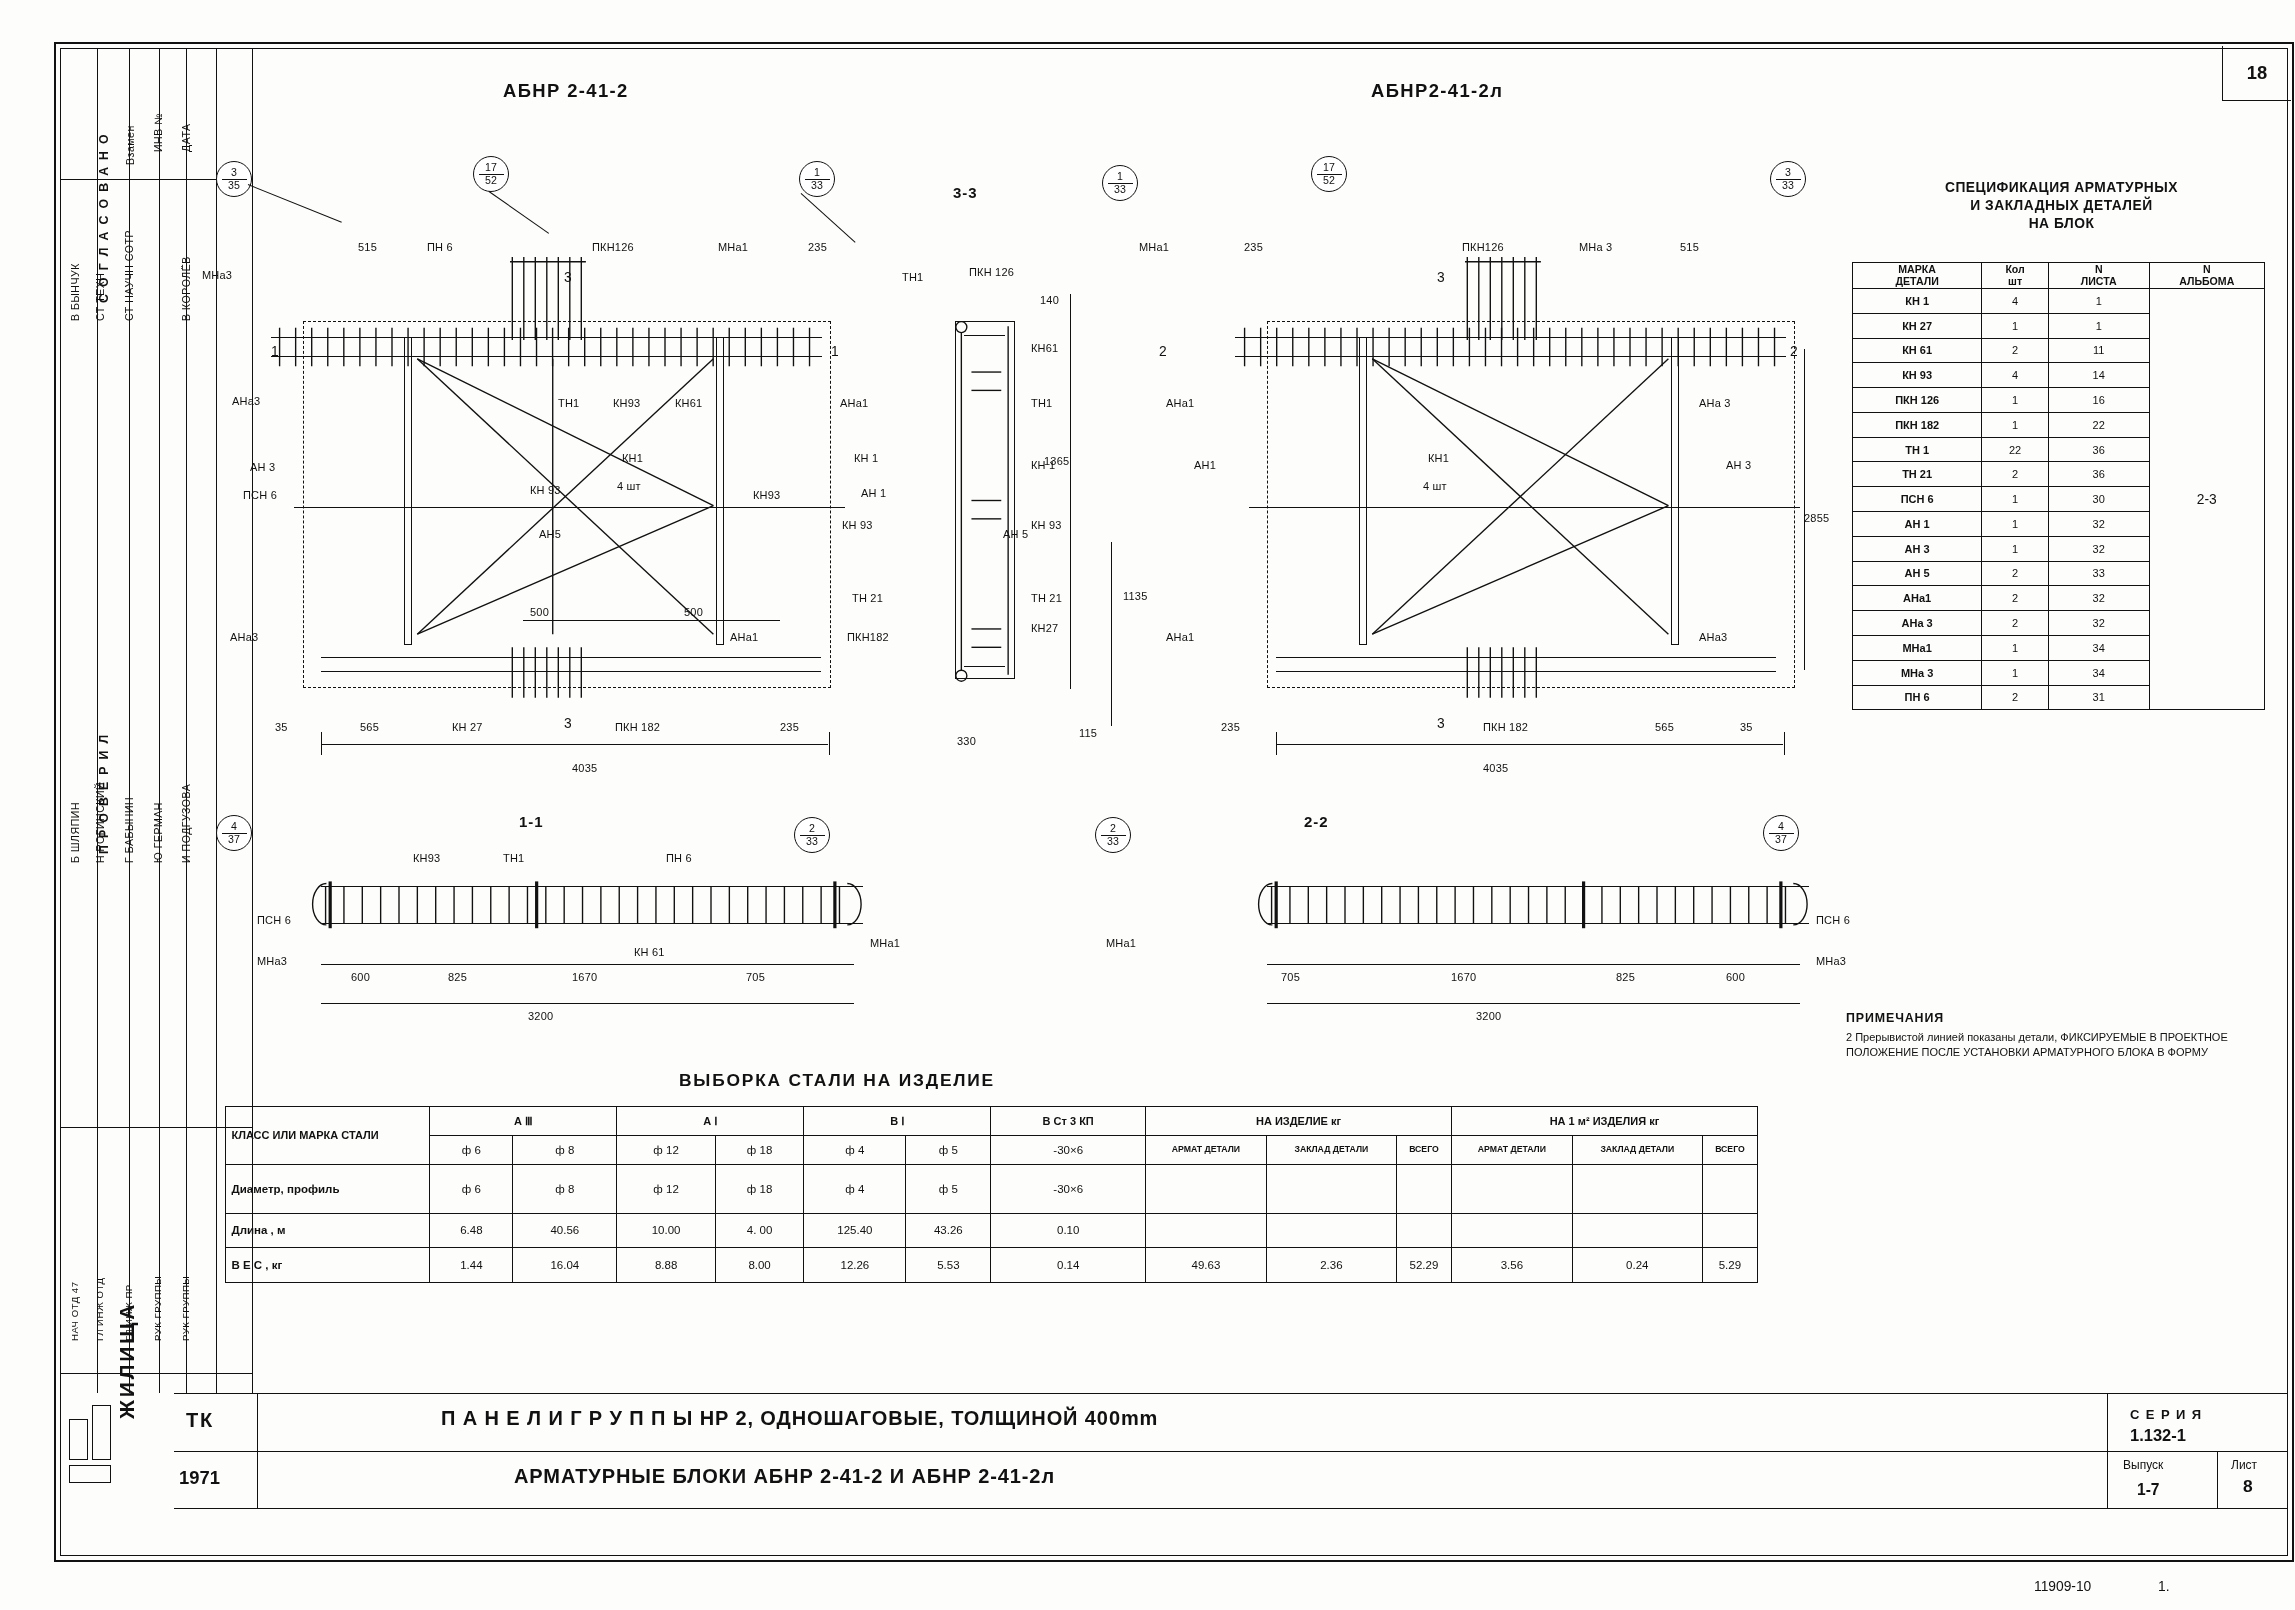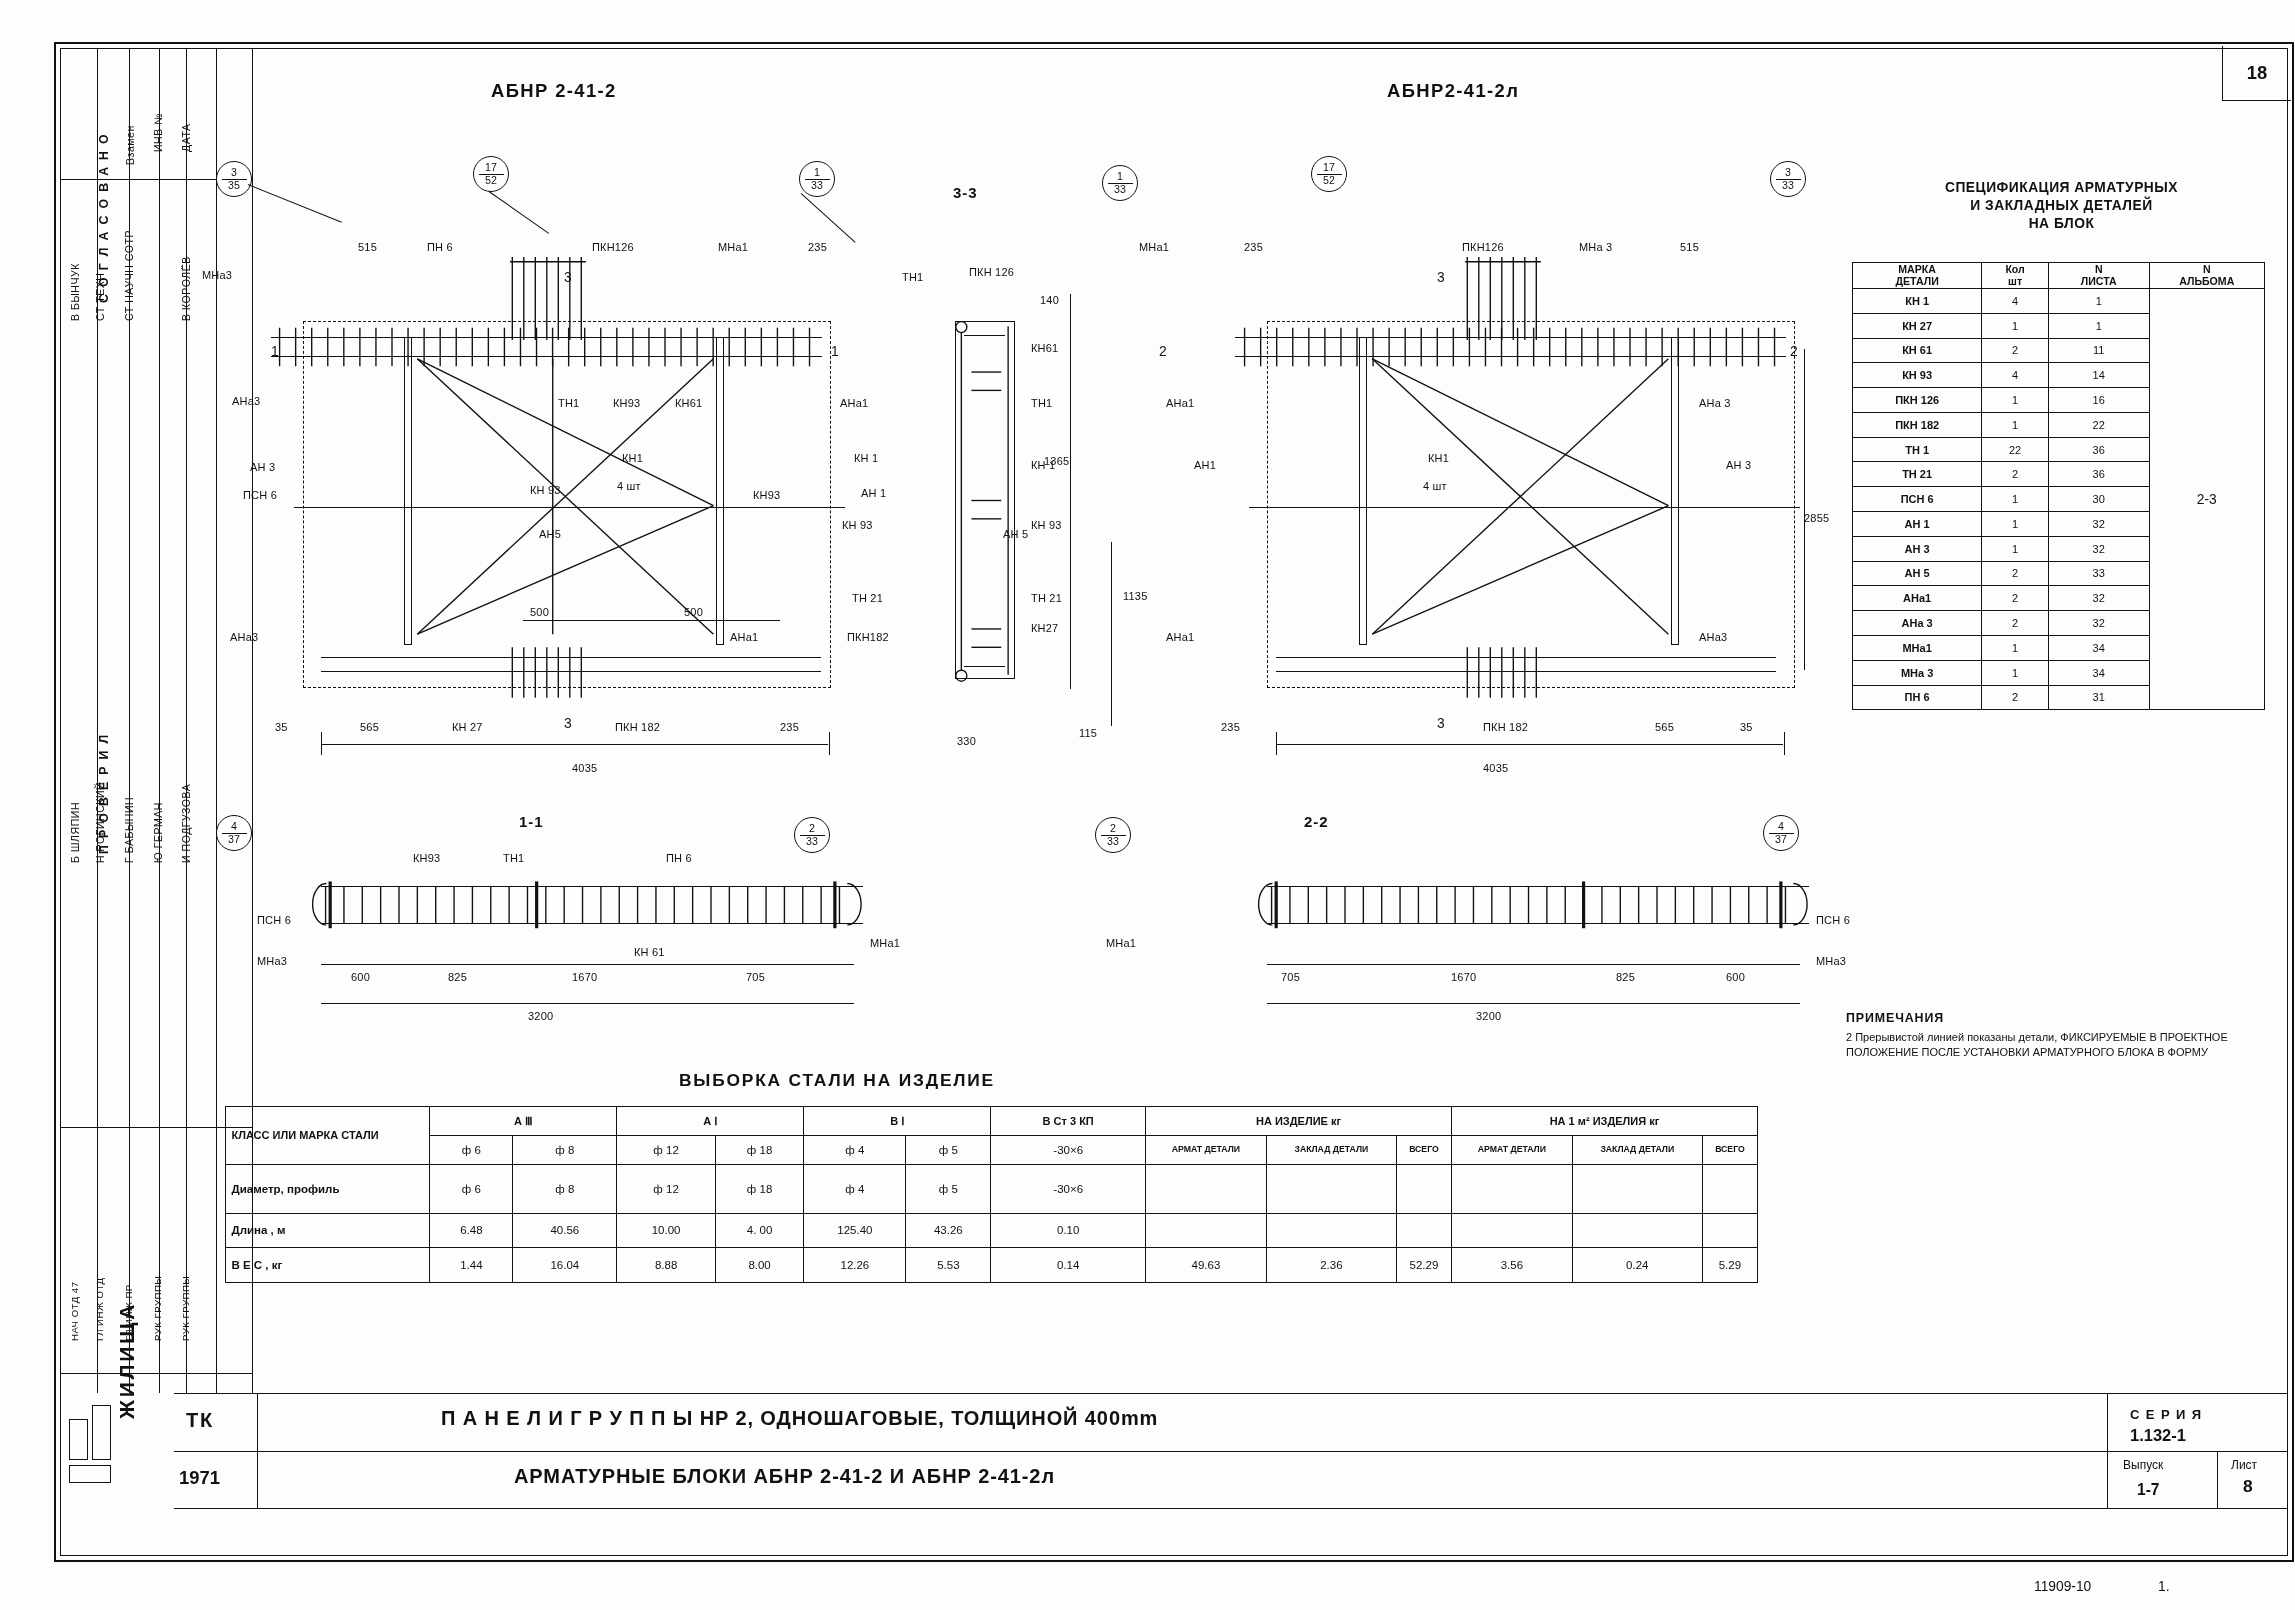--- a/index.html
+++ b/index.html
@@ -40,21 +40,21 @@
   .vtext.big{font-size:12.4px;letter-spacing:1.8px;font-weight:bold;}
   .hline{position:absolute;border-top:0.9px solid #111;}
   .vline{position:absolute;border-left:0.9px solid #111;}
   .vline3{position:absolute;border-left:1.4px solid #111;}
   .hline3{position:absolute;border-top:1.4px solid #111;}
 
   
   .t{position:absolute;white-space:nowrap;font-size:11.5px;}
   .t.b{font-weight:bold;}
   .lbl{position:absolute;white-space:nowrap;font-size:11px;letter-spacing:0.2px;}
-  .title-lg{position:absolute;white-space:nowrap;font-size:18.4px;font-weight:bold;letter-spacing:1.4px;}
+  .title-lg{position:absolute;white-space:nowrap;font-size:18.4px;font-weight:bold;letter-spacing:1.4px;margin-left:12px;}
   .title-md{position:absolute;white-space:nowrap;font-size:15px;font-weight:bold;letter-spacing:0.9px;}
 
   
   .balloon{
     position:absolute;width:34px;height:34px;border:1.4px solid #111;border-radius:50%;
     display:flex;flex-direction:column;align-items:center;justify-content:center;
     font-size:10.6px;line-height:1.0;background:#fff;
   }
   .balloon .bl-top{display:block;}
   .balloon .bl-div{width:25px;border-top:0.9px solid #111;margin:0.9px 0;}
@@ -143,21 +143,21 @@
   <div class="hline" style="left:60px;top:1373px;width:193px;"></div>
   <div class="hline" style="left:60px;top:179px;width:193px;"></div>
 
   <div class="vtext big" style="left:115px;top:1419px;font-size:21px;letter-spacing:2.8px;">ЖИЛИЩА</div>
 
   <div class="smallbox" style="left:69px;top:1419px;width:19px;height:41px;"></div>
   <div class="smallbox" style="left:92px;top:1405px;width:19px;height:55px;"></div>
   <div class="smallbox" style="left:69px;top:1465px;width:42px;height:18.4px;"></div>
 
   <div class="title-lg" style="left:491px;top:80px;">АБНР 2-41-2</div>
-  <div class="title-lg" style="left:1387px;top:80px;">АБНР2-41-2л</div>
+  <div class="title-lg" style="left:1359px;top:80px;">АБНР2-41-2л</div>
   <div class="title-md" style="left:953px;top:184px;">3-3</div>
   <div class="title-md" style="left:519px;top:813px;">1-1</div>
   <div class="title-md" style="left:1304px;top:813px;">2-2</div>
 
   <div class="balloon" style="left:216px;top:161px;">
     <span class="bl-top">3</span>
     <span class="bl-div"></span>
     <span class="bl-bot">35</span>
   </div>
   <div class="balloon" style="left:473px;top:156px;">

